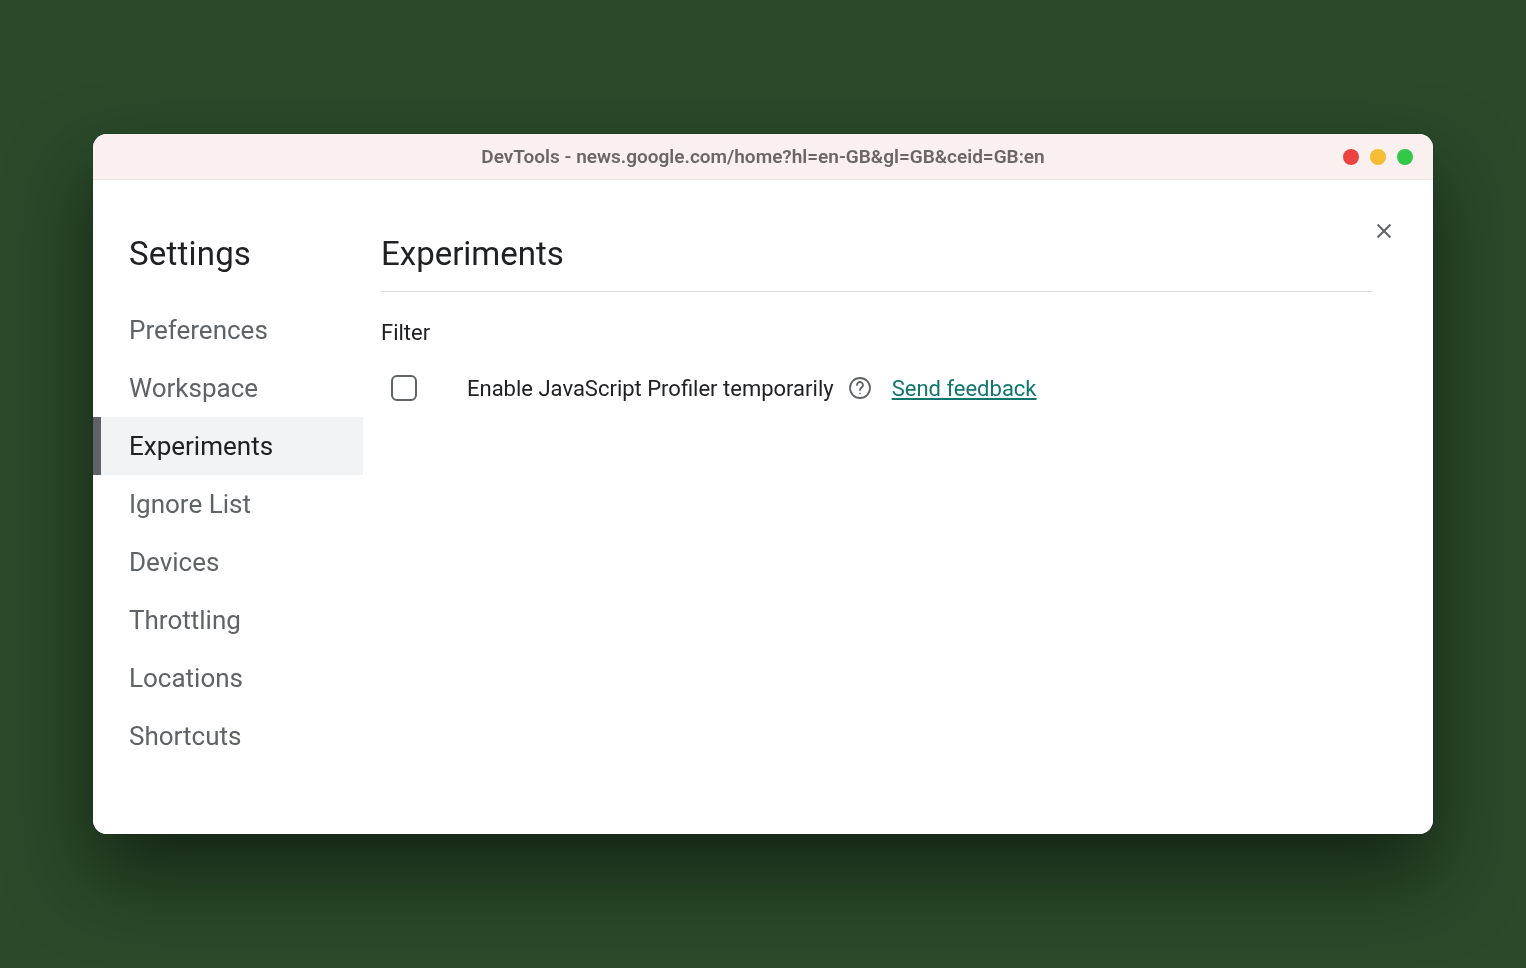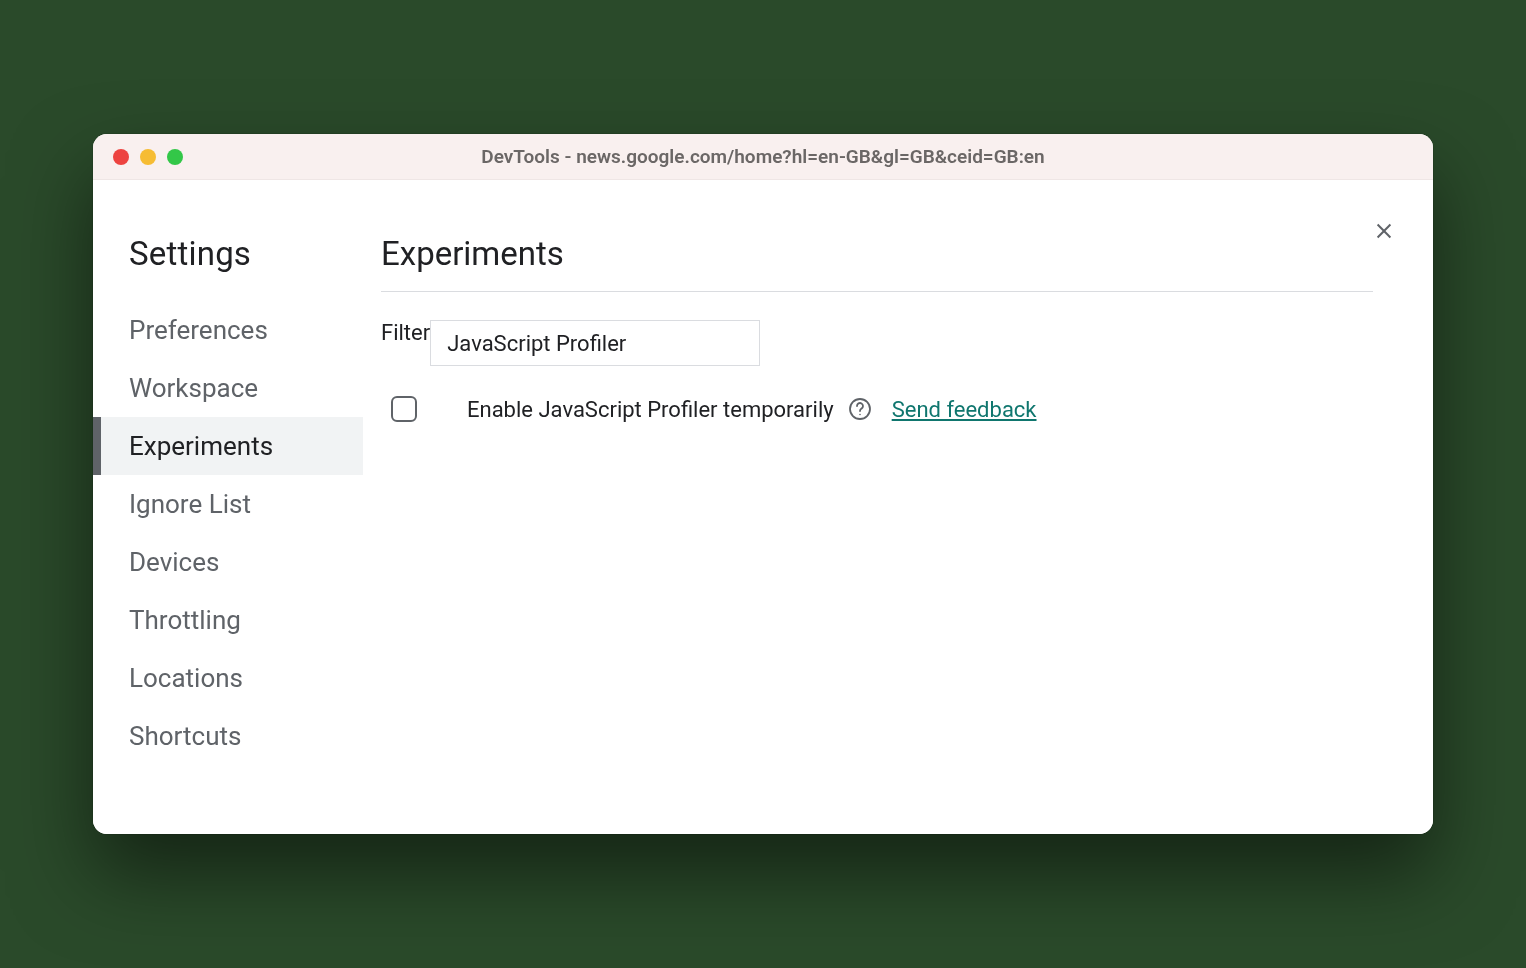--- a/index.html
+++ b/index.html
@@ -27,20 +27,21 @@
       flex-direction: column;
     }
     .titlebar {
       height: 46px;
       background: #f9f0ef;
       display: flex;
       align-items: center;
       padding: 0 20px;
       position: relative;
       border-bottom: 1px solid rgba(0,0,0,0.04);
+      justify-content: flex-end;
     }
     .traffic-lights {
       display: flex;
       gap: 11px;
       align-items: center;
     }
     .traffic-light {
       width: 16px;
       height: 16px;
       border-radius: 50%;
@@ -239,21 +240,20 @@
       <div class="sidebar-item">
         <span>Shortcuts</span>
       </div>
     </div>
 
     <div class="main">
       <div class="main-title">Experiments</div>
 
       <div class="filter-row">
         <span class="filter-label">Filter</span>
-        <input class="filter-input" type="text" value="JavaScript Profiler" style="">
       </div>
 
 
       <div class="experiment-row">
         <div class="checkbox"></div>
         <span class="experiment-label">Enable JavaScript Profiler temporarily</span>
         <span class="help-icon">
           <svg viewBox="0 0 24 24" fill="none" stroke="currentColor" stroke-width="1.8">
             <circle cx="12" cy="12" r="10"></circle>
             <path d="M9 9a3 3 0 1 1 4.5 2.6c-.9.6-1.5 1-1.5 2.4" stroke-linecap="round"></path>

